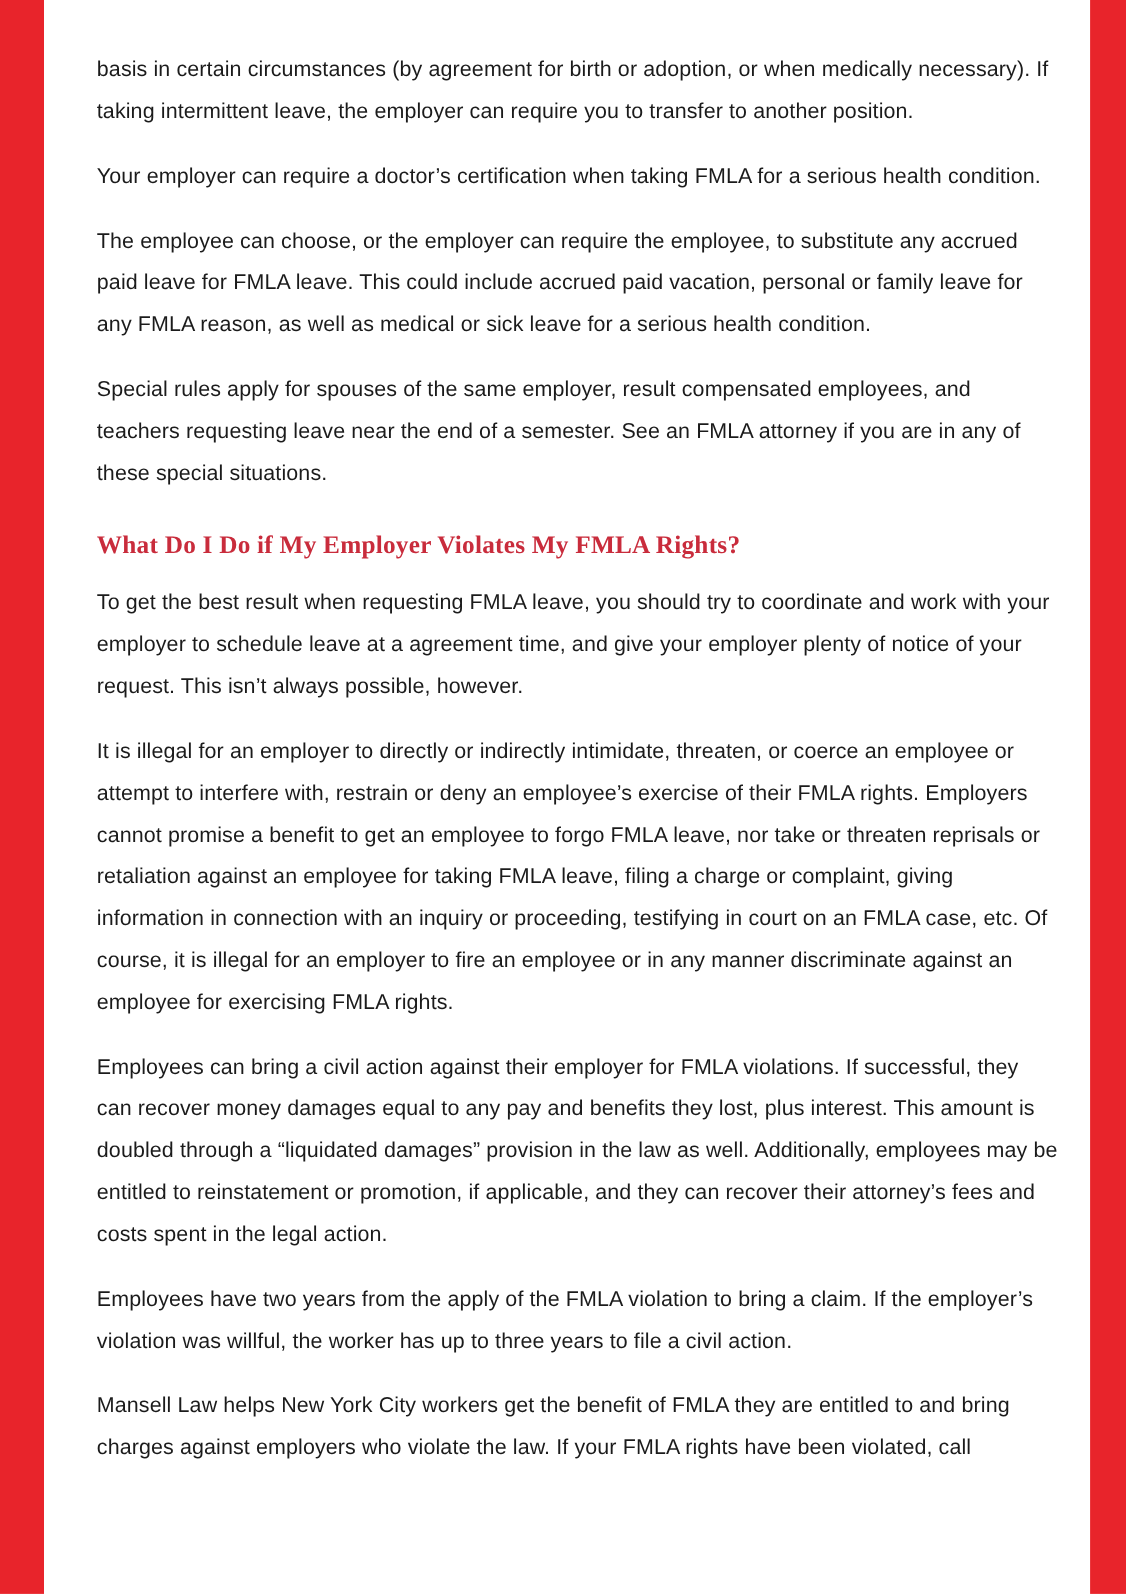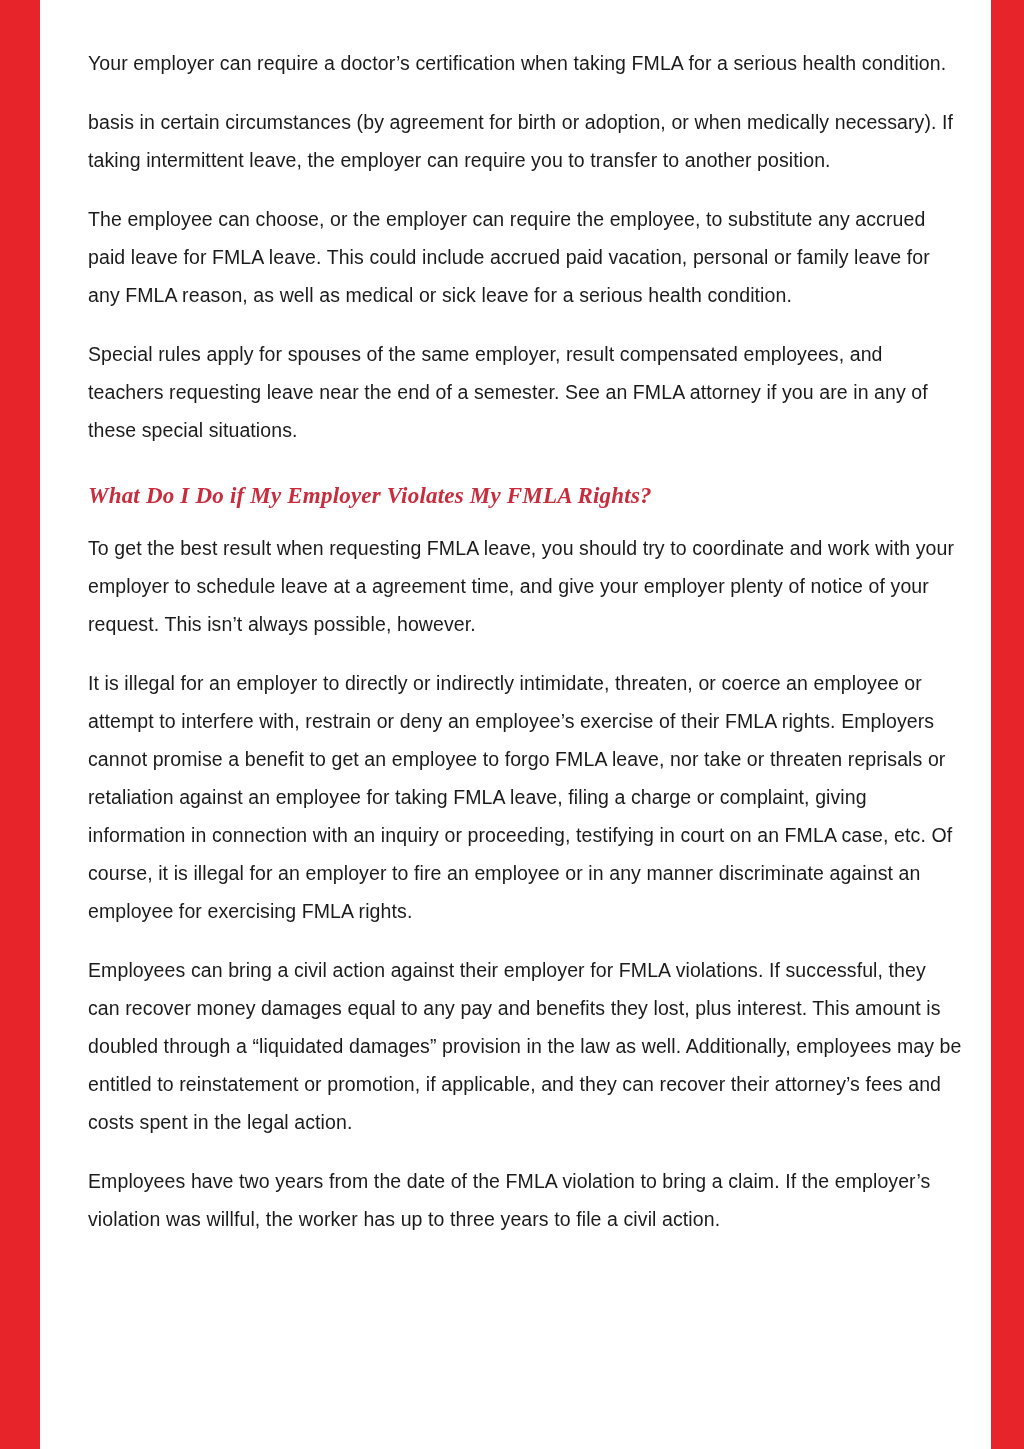--- a/index.html
+++ b/index.html
@@ -38,40 +38,40 @@
     letter-spacing: 0.1px;
   }
   .heading {
     font-family: "Liberation Serif", "DejaVu Serif", serif;
     font-weight: 600;
     font-size: 23px;
     line-height: 30px;
     color: #c92c3c;
     margin: 32px 0 18px 0;
     letter-spacing: 0.2px;
-    font-style: italic;
   }
 </style>
 </head>
 <body>
 
 <div class="page">
 
   <div class="edge-bar left"></div>
   <div class="edge-bar right"></div>
 
   <main class="content">
+    <p class="para">basis in certain circumstances (by agreement for birth or adoption, or when medically necessary). If taking intermittent leave, the employer can require you to transfer to another position.</p>
     <p class="para">Your employer can require a doctor’s certification when taking FMLA for a serious health condition.</p>
-    <p class="para">basis in certain circumstances (by agreement for birth or adoption, or when medically necessary). If taking intermittent leave, the employer can require you to transfer to another position.</p>
     <p class="para">The employee can choose, or the employer can require the employee, to substitute any accrued paid leave for FMLA leave. This could include accrued paid vacation, personal or family leave for any FMLA reason, as well as medical or sick leave for a serious health condition.</p>
     <p class="para">Special rules apply for spouses of the same employer, result compensated employees, and teachers requesting leave near the end of a semester. See an FMLA attorney if you are in any of these special situations.</p>
 
     <h2 class="heading">What Do I Do if My Employer Violates My FMLA Rights?</h2>
 
     <p class="para">To get the best result when requesting FMLA leave, you should try to coordinate and work with your employer to schedule leave at a agreement time, and give your employer plenty of notice of your request. This isn’t always possible, however.</p>
     <p class="para">It is illegal for an employer to directly or indirectly intimidate, threaten, or coerce an employee or attempt to interfere with, restrain or deny an employee’s exercise of their FMLA rights. Employers cannot promise a benefit to get an employee to forgo FMLA leave, nor take or threaten reprisals or retaliation against an employee for taking FMLA leave, filing a charge or complaint, giving information in connection with an inquiry or proceeding, testifying in court on an FMLA case, etc. Of course, it is illegal for an employer to fire an employee or in any manner discriminate against an employee for exercising FMLA rights.</p>
     <p class="para">Employees can bring a civil action against their employer for FMLA violations. If successful, they can recover money damages equal to any pay and benefits they lost, plus interest. This amount is doubled through a “liquidated damages” provision in the law as well. Additionally, employees may be entitled to reinstatement or promotion, if applicable, and they can recover their attorney’s fees and costs spent in the legal action.</p>
-    <p class="para">Employees have two years from the date of the FMLA violation to bring a claim. If the employer’s violation was willful, the worker has up to three years to file a civil action.</p>
+    <p class="para">Employees have two years from the apply of the FMLA violation to bring a claim. If the employer’s violation was willful, the worker has up to three years to file a civil action.</p>
 
 
+    <p class="para">Mansell Law helps New York City workers get the benefit of FMLA they are entitled to and bring charges against employers who violate the law. If your FMLA rights have been violated, call</p>
   </main>
 
 </div>
 
 </body></html>

